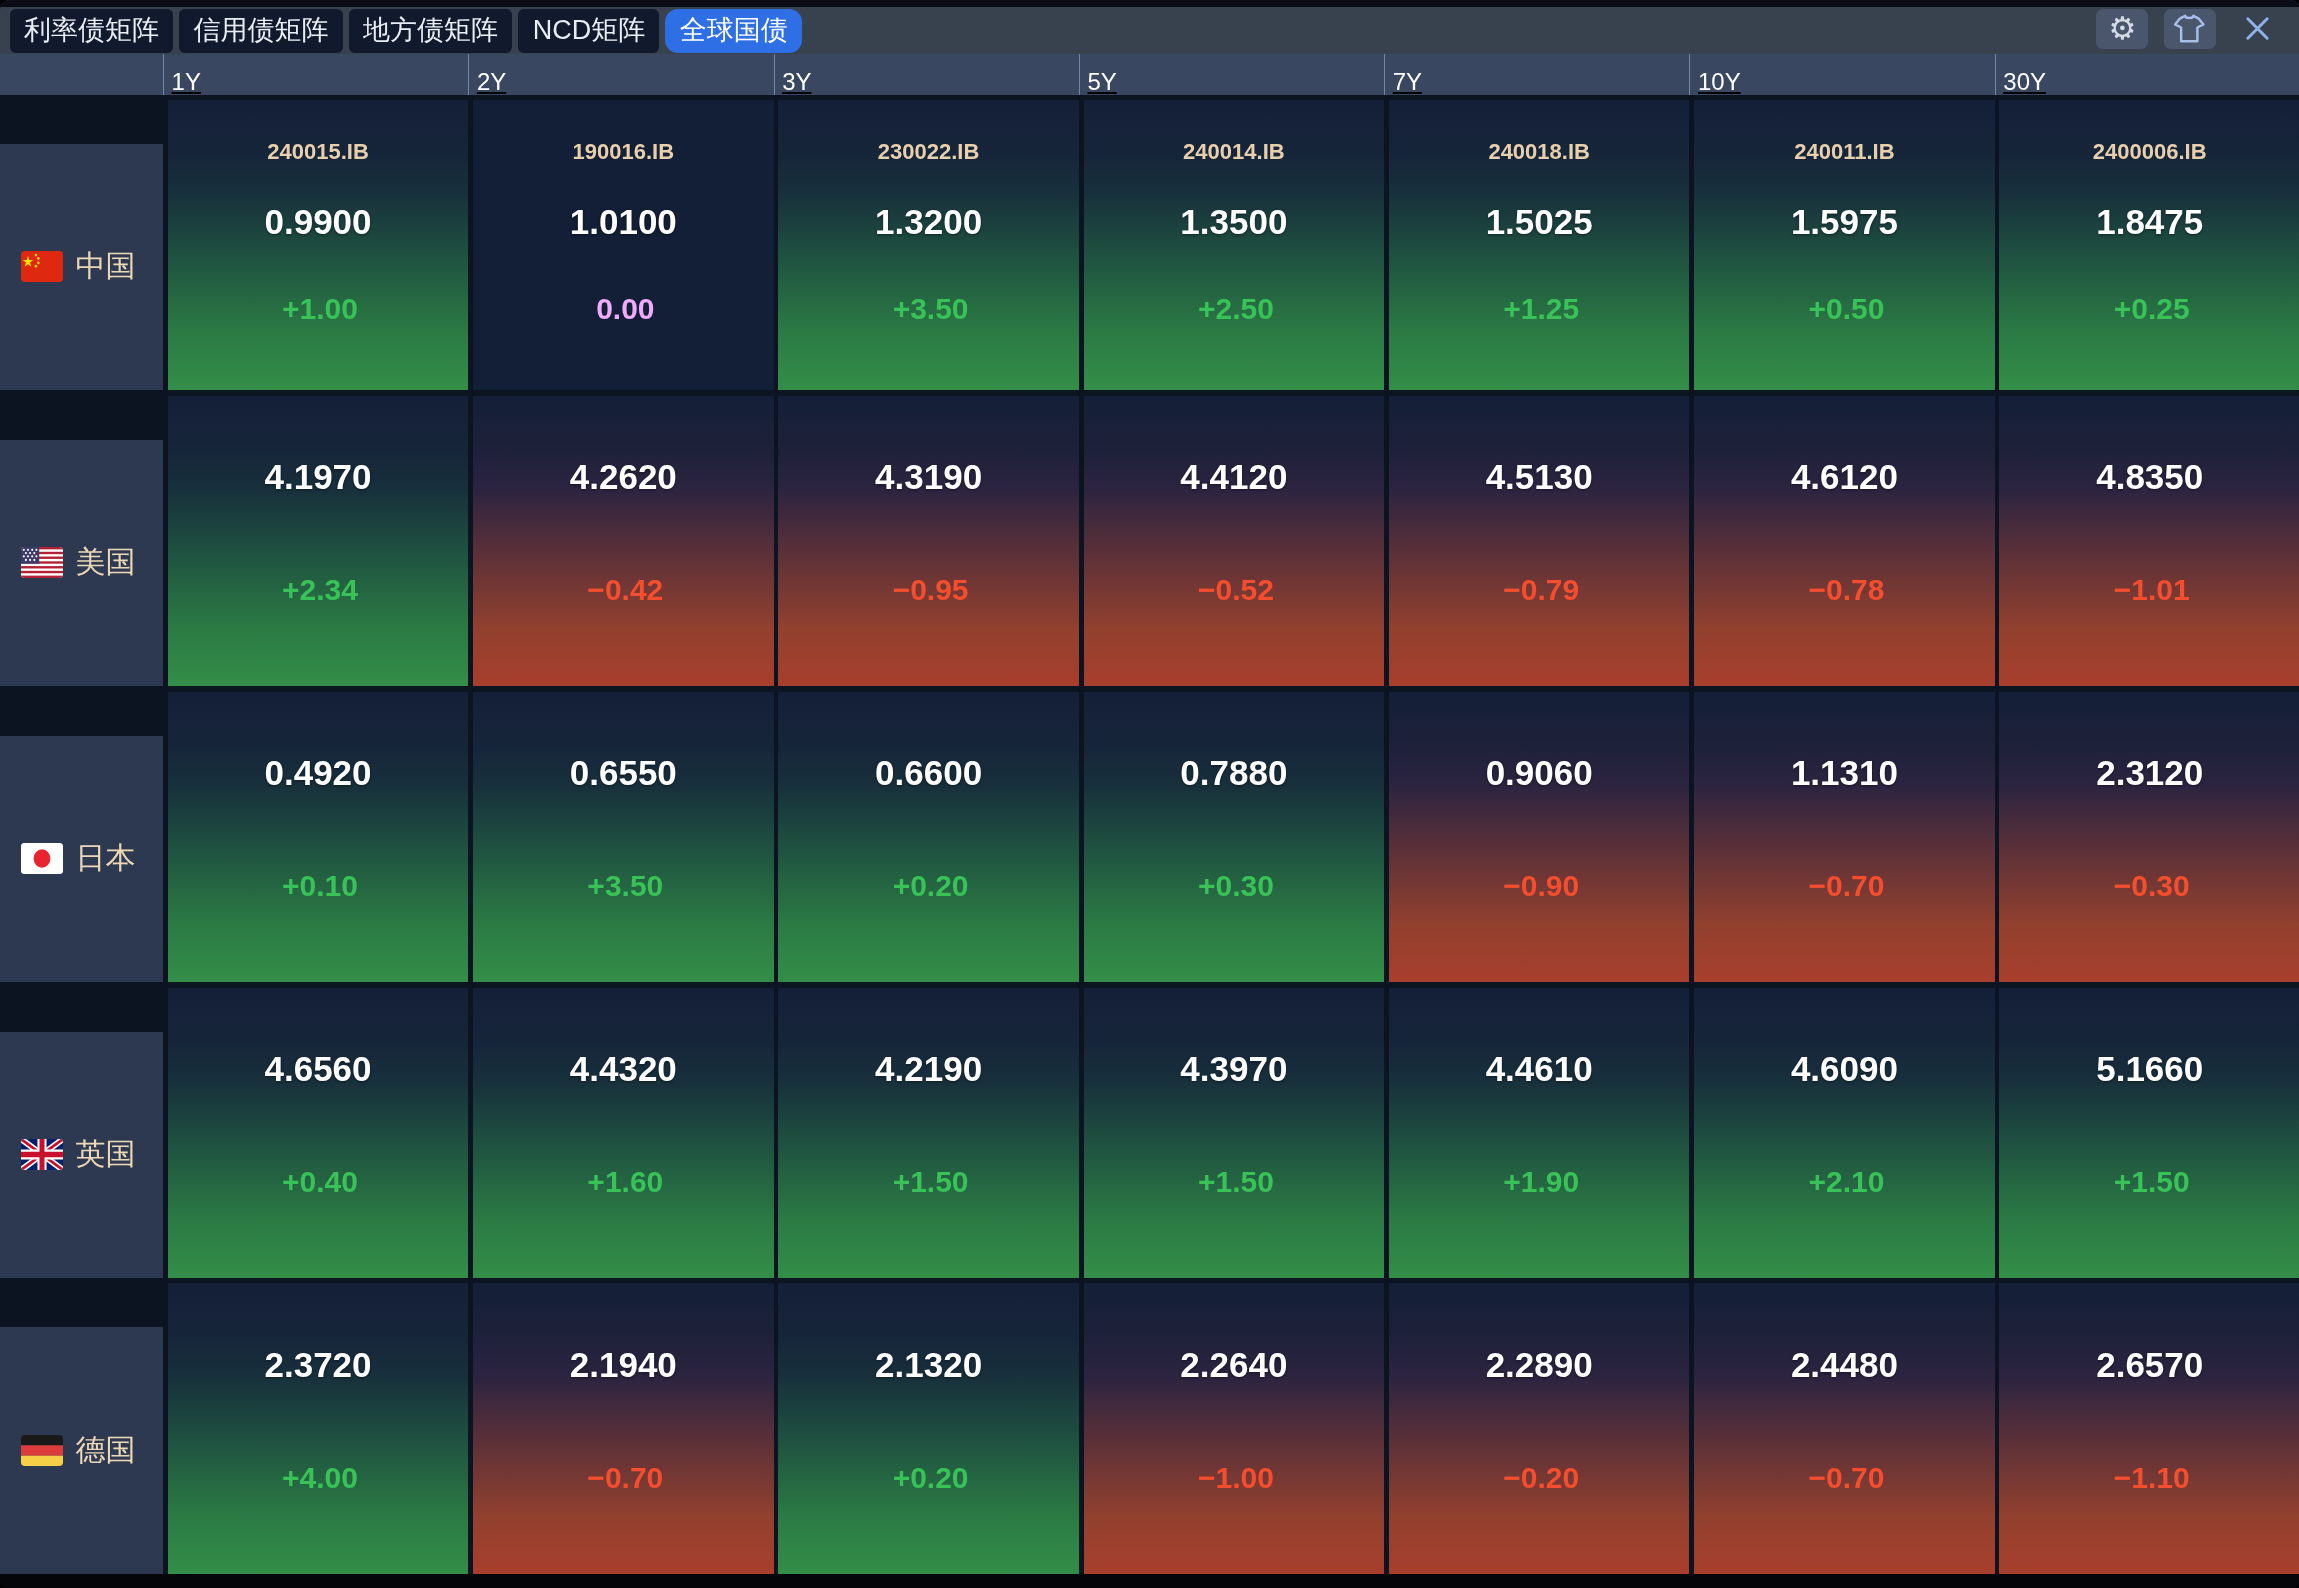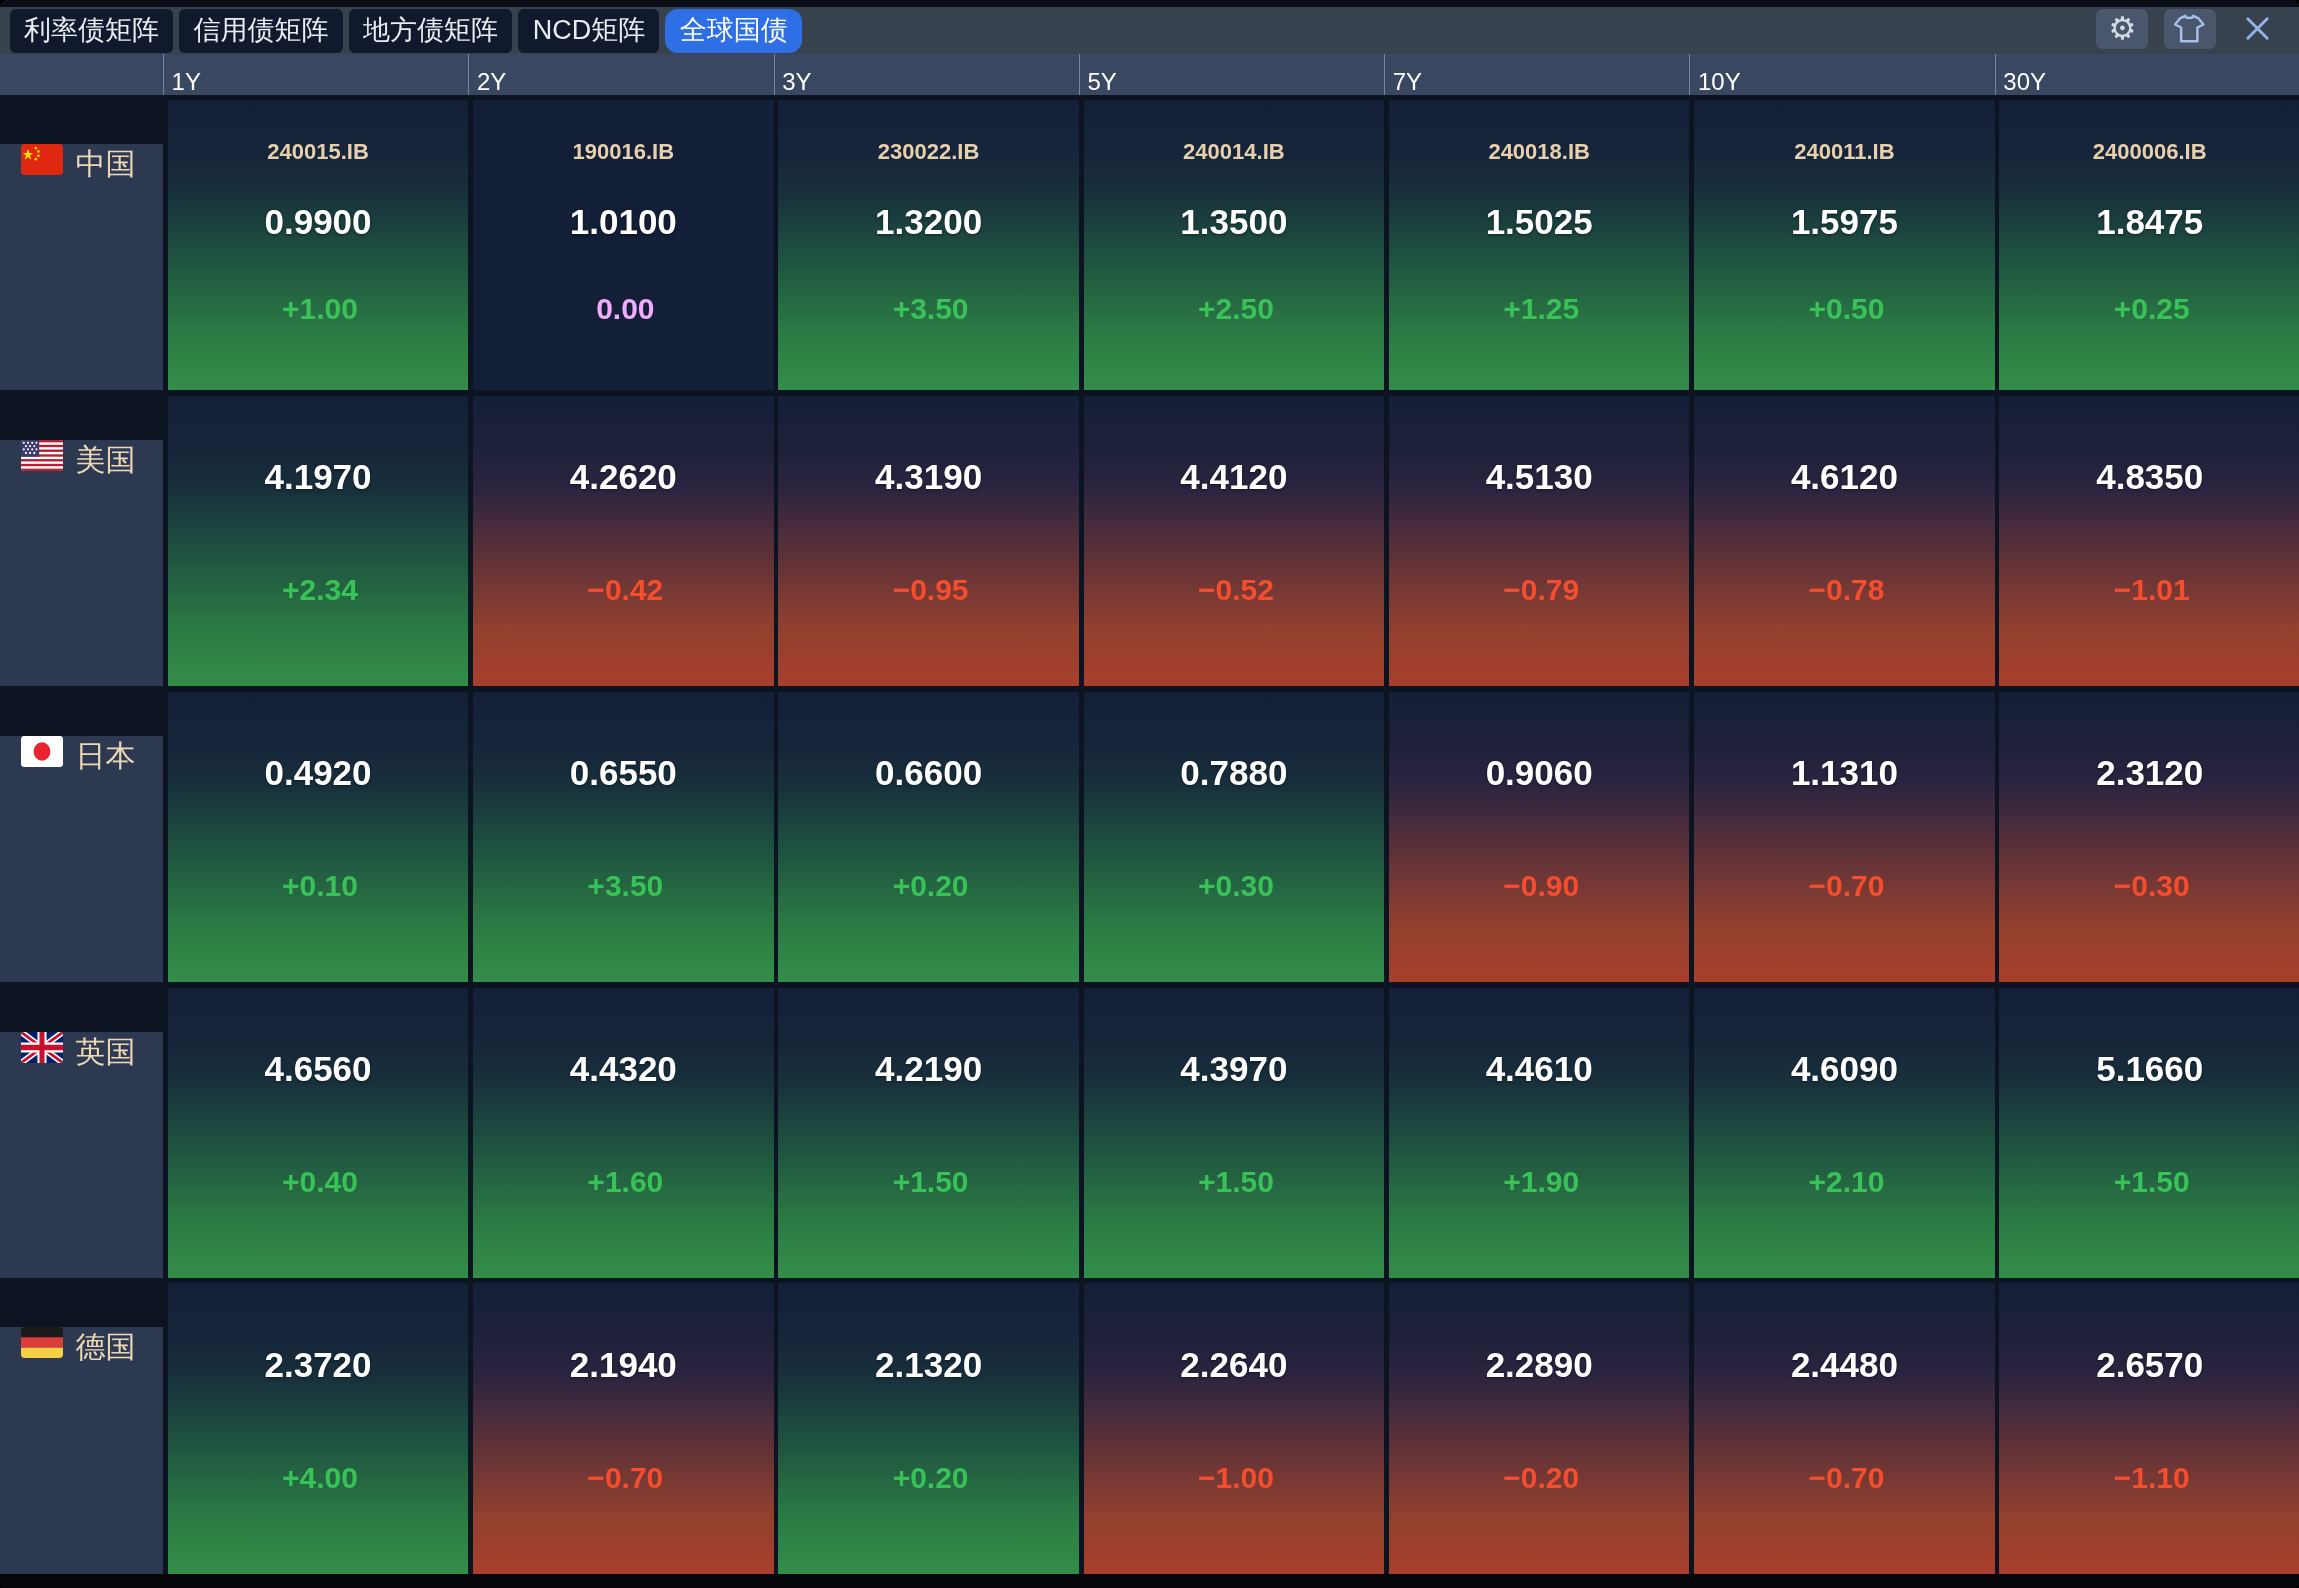--- a/index.html
+++ b/index.html
@@ -11,29 +11,29 @@
   .tabbar::before{content:"";position:absolute;top:0;left:0;right:0;height:6.7px;background:#0a0d15;}
   .tabs{position:absolute;top:8.6px;left:9.6px;display:flex;gap:6px;align-items:center;}
   .tab{background:#101a2c;color:#e9edf4;font-size:27px;line-height:27px;padding:8.6px 14.3px;border-radius:5.7px;white-space:nowrap;cursor:default;}
   .tab.active{background:#2f6fe5;color:#ffffff;border-radius:13px;}
   .winbtns{position:absolute;top:8.6px;right:17px;display:flex;gap:15.3px;align-items:center;}
   .iconbox{width:52px;height:40px;background:#49566c;border-radius:6.7px;display:flex;align-items:center;justify-content:center;}
   .gear-glyph{color:#d5dbe4;font-size:31px;line-height:31px;font-family:"DejaVu Sans",sans-serif;}
   .closebox{width:52px;height:40px;display:flex;align-items:center;justify-content:center;}
 
   
-  .colheader{height:56px;background:#3a4760;display:flex;align-items:stretch;}
+  .colheader{height:56px;background:#3a4760;display:flex;align-items:stretch;text-decoration:underline;}
   .corner{width:163px;flex:none;}
   .hcell{flex:1;display:flex;align-items:center;border-left:1.9px solid #7186a6;padding-left:7.6px;color:#ffffff;font-size:24px;}
 
   
   .grid{position:absolute;top:95px;bottom:15.3px;left:0;right:0;display:flex;flex-direction:column;gap:5.7px;padding-top:4.8px;box-sizing:border-box;background:#0c1422;}
   .bottomstrip{position:absolute;left:0;right:0;bottom:0;height:15.3px;background:#040609;}
   .grid-row{flex:1;display:flex;gap:4.8px;min-height:0;}
-  .row-label{width:163px;flex:none;background:#2d3950;display:flex;padding-left:21px;box-sizing:border-box;gap:12.4px;margin-top:44px;}
+  .row-label{width:163px;flex:none;background:#2d3950;display:flex;align-items:center;padding-left:21px;box-sizing:border-box;gap:12.4px;margin-top:44px;}
   .row-label .cname{color:#ecd7b6;font-size:30px;}
   .flag{width:42px;height:31px;border-radius:3.8px;overflow:hidden;flex:none;display:block;}
   .flag svg{display:block;width:100%;height:100%;}
   .flag.bordered{box-shadow:0 0 0 1.9px #ccd3dd inset;}
 
   .cell{flex:1;position:relative;min-width:0;}
   .cell.trend-up{background:linear-gradient(180deg,#141f38 0%,#16253a 18%,#18303c 32%,#1f5340 55%,#2b7a44 80%,#338e48 100%);}
   .cell.trend-down{background:linear-gradient(180deg,#141f38 0%,#1d2139 18%,#2c2440 32%,#5d3138 55%,#92402f 80%,#a83f2c 100%);}
   .cell.trend-flat{background:#131f36;}
   .cell .code{position:absolute;top:18%;left:0;right:0;transform:translateY(-50%);text-align:center;color:#e9d0ad;font-size:22px;font-weight:600;}

